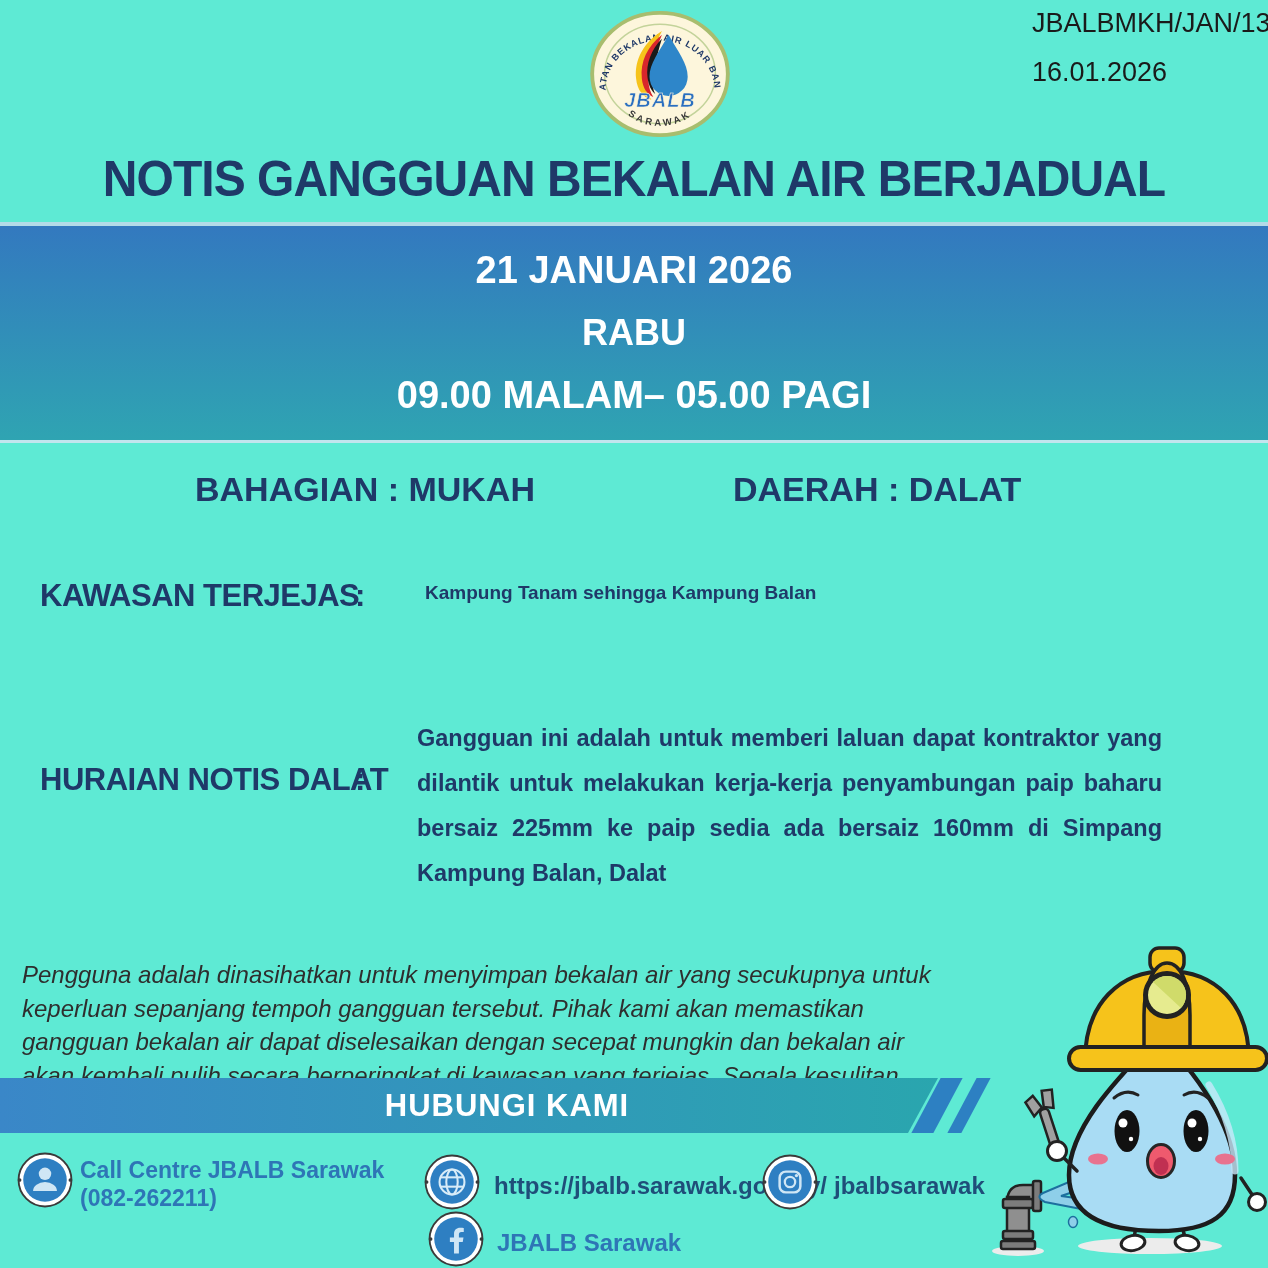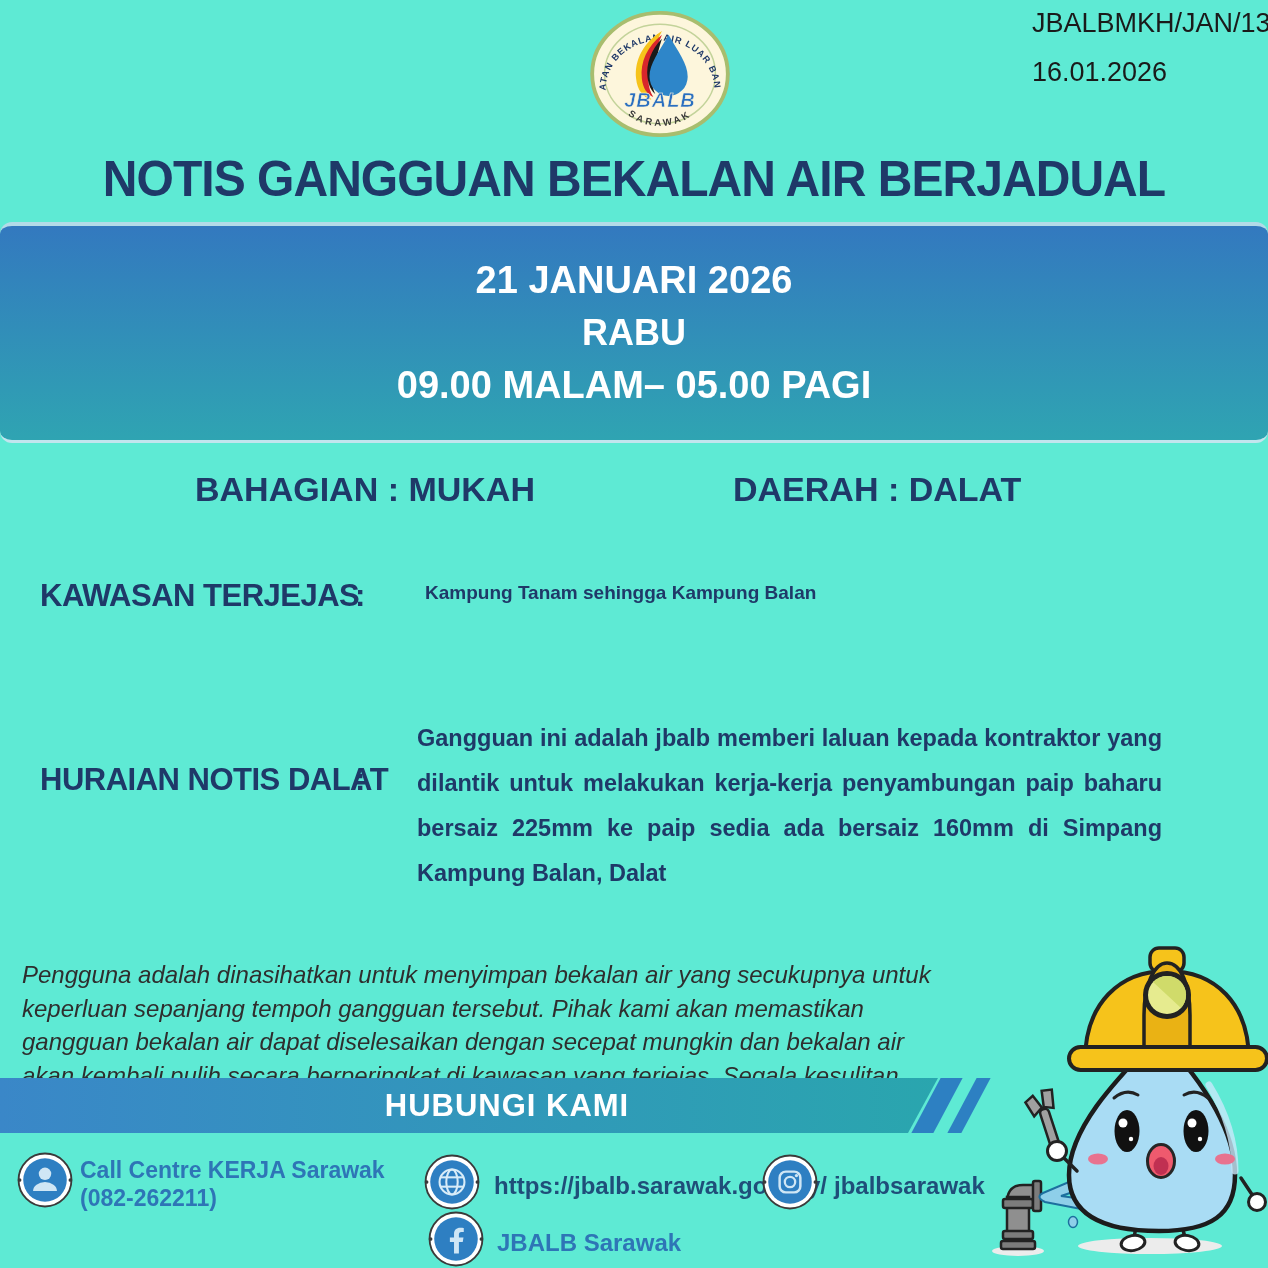--- a/index.html
+++ b/index.html
@@ -16,22 +16,22 @@
   .title{
     position:absolute;top:150px;left:0;width:100%;text-align:center;
     font-size:50px;font-weight:bold;letter-spacing:-1px;color:#1f3968;margin:0;
     transform:scaleX(.96);transform-origin:center;
   }
   
   .banner{
     position:absolute;top:222px;left:0;width:100%;height:221px;box-sizing:border-box;
     background:linear-gradient(180deg,#3379bf 0%,#2fa4b2 100%);
     border-top:4px solid #b3dbe8;border-bottom:3px solid #c2e5ee;
-    display:flex;flex-direction:column;align-items:center;justify-content:center;gap:10px;
-    color:#ffffff;font-weight:bold;border-radius:12px;
+    display:flex;flex-direction:column;align-items:center;justify-content:center;gap:20px;
+    color:#ffffff;font-weight:bold;
   }
   .banner .b-date,.banner .b-time{font-size:38px;}
   .banner .b-day{font-size:36px;}
   
   .region-bahagian{position:absolute;left:195px;top:470px;font-size:34px;font-weight:bold;color:#1f3968;}
   .region-daerah{position:absolute;left:705px;top:470px;font-size:34px;font-weight:bold;color:#1f3968;margin-left:28px;}
   
   .f-label{position:absolute;left:40px;font-size:31px;font-weight:bold;color:#1f3968;letter-spacing:-.5px;}
   .f-colon{position:absolute;left:355px;font-size:31px;font-weight:bold;color:#1f3968;}
   .kawasan-label{top:578px;}
@@ -118,42 +118,42 @@
 
   <span class="region-bahagian">BAHAGIAN : MUKAH</span>
   <span class="region-daerah">DAERAH : DALAT</span>
 
   <span class="f-label kawasan-label">KAWASAN TERJEJAS</span>
   <span class="f-colon kawasan-colon">:</span>
   <span class="kawasan-value">Kampung Tanam sehingga Kampung Balan</span>
 
   <span class="f-label huraian-label">HURAIAN NOTIS DALAT</span>
   <span class="f-colon huraian-colon">:</span>
-  <p class="huraian-value">Gangguan ini adalah jbalb memberi laluan kepada kontraktor yang dilantik untuk melakukan kerja-kerja penyambungan paip baharu bersaiz 225mm ke paip sedia ada bersaiz 160mm di Simpang Kampung Balan, Dalat</p>
+  <p class="huraian-value">Gangguan ini adalah untuk memberi laluan dapat kontraktor yang dilantik untuk melakukan kerja-kerja penyambungan paip baharu bersaiz 225mm ke paip sedia ada bersaiz 160mm di Simpang Kampung Balan, Dalat</p>
 
   <p class="advisory">Pengguna adalah dinasihatkan untuk menyimpan bekalan air yang secukupnya untuk keperluan sepanjang tempoh gangguan tersebut. Pihak kami akan memastikan gangguan bekalan air dapat diselesaikan dengan secepat mungkin dan bekalan air akan kembali pulih secara berperingkat di kawasan yang terjejas. Segala kesulitan yang timbul akibat gangguan ini adalah sangat dikesali.</p>
 
   <div class="contact-bar">
     <span>HUBUNGI KAMI</span>
   </div>
   <div class="stripe stripe-1"></div>
   <div class="stripe stripe-2"></div>
 
   <div class="c-icon cc-icon">
     <svg viewBox="0 0 54 54" width="56" height="56">
       <circle cx="27" cy="27" r="25.5" fill="#ffffff" stroke="#3a3a3a" stroke-width="1.8"></circle>
       <circle cx="2.5" cy="27" r="1.8" fill="#3a3a3a"></circle>
         <circle cx="51.5" cy="27" r="1.8" fill="#3a3a3a"></circle>
       <circle cx="27" cy="27" r="21" fill="#2e7fc2"></circle>
       <circle cx="27" cy="21" r="6" fill="#cfe6f5"></circle>
       <path d="M15.5,37.5 a11.5,8.5 0 0 1 23,0 z" fill="#cfe6f5"></path>
     </svg>
   </div>
   <div class="cc-text">
-    <div>Call Centre KERJA Sarawak</div>
+    <div>Call Centre JBALB Sarawak</div>
     <div>(082-262211)</div>
   </div>
 
   <div class="c-icon web-icon">
     <svg viewBox="0 0 54 54" width="56" height="56">
       <circle cx="27" cy="27" r="25.5" fill="#ffffff" stroke="#3a3a3a" stroke-width="1.8"></circle>
       <circle cx="2.5" cy="27" r="1.8" fill="#3a3a3a"></circle>
         <circle cx="51.5" cy="27" r="1.8" fill="#3a3a3a"></circle>
       <circle cx="27" cy="27" r="21" fill="#2e7fc2"></circle>
       <g stroke="#d8ecf8" stroke-width="2" fill="none">

